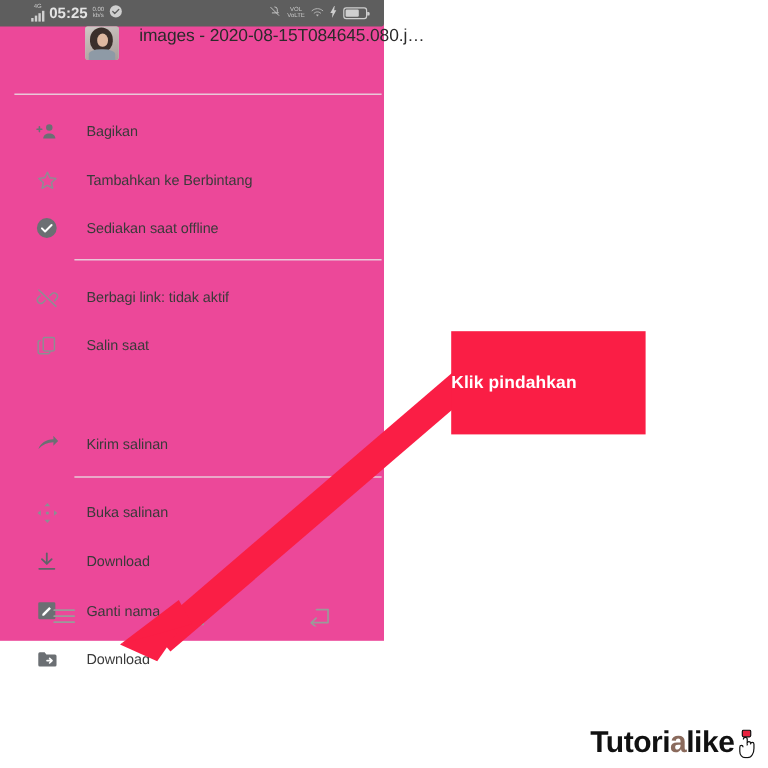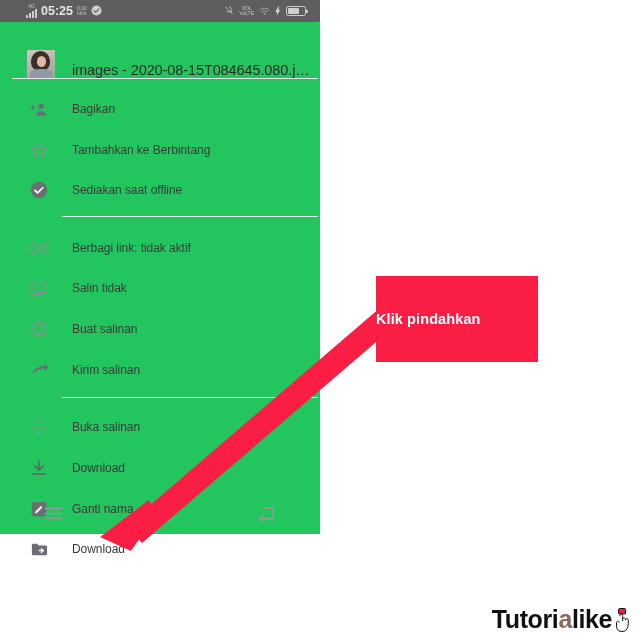--- a/index.html
+++ b/index.html
@@ -16,21 +16,21 @@
     -webkit-font-smoothing: antialiased;
   }
 
   
   #phone-panel {
     position: absolute;
     left: 0;
     top: 0;
     width: 320px;
     height: 534px;
-    background: #22c55e;
+    background: #ec4899;
   }
 
   
   #status-bar {
     position: absolute;
     left: 0;
     top: 0;
     width: 320px;
     height: 22px;
     background: #5e5e5e;
@@ -99,21 +99,22 @@
   }
 
   
   #file-header {
     position: absolute;
     left: 0;
     top: 22px;
     width: 320px;
     height: 56px;
     display: flex;
-    align-items: flex-end;
+    align-items: flex-start;
+    padding-left: 44px;
   }
   #file-thumb {
     width: 28px;
     height: 28px;
     margin-left: 27px;
     border-radius: 2px;
     overflow: hidden;
     flex: none;
     background: #cfc7c4;
     position: relative;
@@ -374,33 +375,23 @@
     <span class="menu-label">Sediakan saat offline</span>
   </div>
 
   <div class="menu-item" style="top:268px">
     <span class="menu-icon">
       <svg width="18" height="18" viewBox="0 0 24 24" fill="none" stroke="#8b8f93" stroke-width="1.6" stroke-linejoin="round">
         <rect x="8" y="3" width="12.5" height="15" rx="1.6"></rect>
         <path d="M5.2 6.5H4a1.6 1.6 0 00-1.6 1.6v11.3A1.6 1.6 0 004 21h9.8a1.6 1.6 0 001.6-1.6v-1"></path>
       </svg>
     </span>
-    <span class="menu-label">Salin tidak</span>
-  </div>
-
-  <div class="menu-item" style="top:309px">
-    <span class="menu-icon">
-      <svg width="18" height="18" viewBox="0 0 24 24" fill="none" stroke="#8b8f93" stroke-width="1.6" stroke-linejoin="round">
-        <path d="M9.5 3h6.3L20.5 7.6V18a1.6 1.6 0 01-1.6 1.6H9.5A1.6 1.6 0 017.9 18V4.6A1.6 1.6 0 019.5 3z"></path>
-        <path d="M15.6 3.3v4.6h4.6"></path>
-        <path d="M5.2 6.7H4.6A1.6 1.6 0 003 8.3v11.1A1.6 1.6 0 004.6 21h9.1"></path>
-      </svg>
-    </span>
-    <span class="menu-label">Buat salinan</span>
-  </div>
+    <span class="menu-label">Salin saat</span>
+  </div>
+
 
   <div class="menu-item" style="top:350px">
     <span class="menu-icon">
       <svg width="19" height="19" viewBox="0 0 24 24">
           <path d="M2.5 16.5C5 10.4 10 6.6 18.4 6.3l-.2-3.6 5.1 5.4-5.1 5.2.2-3.7c-6.2.3-11.3 2.6-15.9 6.9z" fill="#6b6f73"></path>
         </svg>
     </span>
     <span class="menu-label">Kirim salinan</span>
   </div>
 

